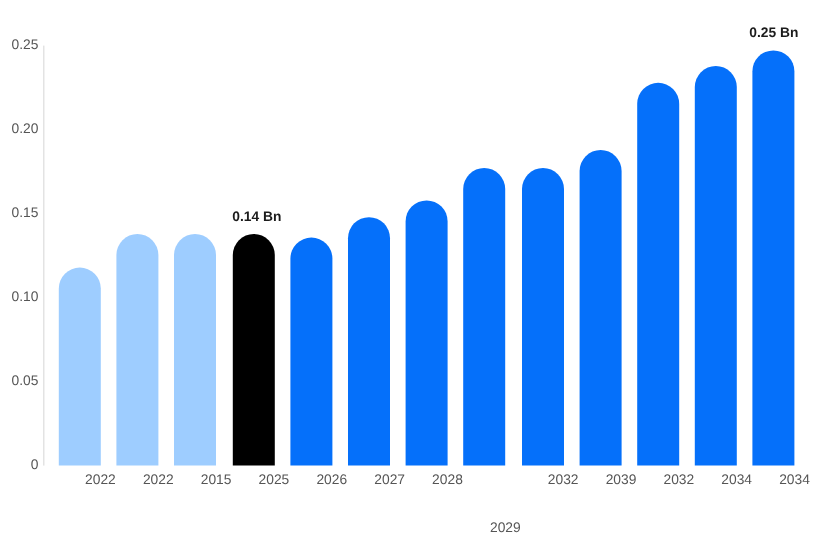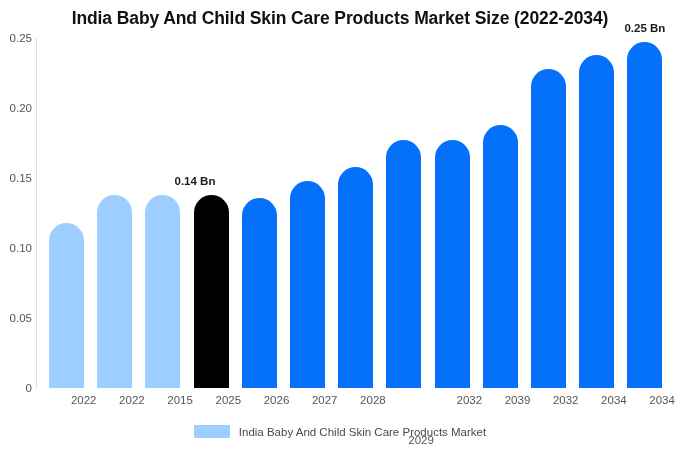--- a/index.html
+++ b/index.html
@@ -129,21 +129,20 @@
     font-size: 11.5px;
     color: #4a4a4a;
     white-space: nowrap;
   }
 </style>
 </head>
 <body>
 
 <div id="chart-root">
 
-  <div id="chart-title">India Baby And Child Skin Care Products Market Size (2022-2034)</div>
 
   <div id="plot-area">
     <div id="y-axis-line"></div>
     <div id="y-ticks">
         <div class="y-tick-label" style="top: 350px;">0</div>
         <div class="y-tick-label" style="top: 280px;">0.05</div>
         <div class="y-tick-label" style="top: 210px;">0.10</div>
         <div class="y-tick-label" style="top: 140px;">0.15</div>
         <div class="y-tick-label" style="top: 70px;">0.20</div>
         <div class="y-tick-label" style="top: 0px;">0.25</div>
@@ -198,25 +197,19 @@
         <div class="x-tick-label" style="left: 241.5px;">2027</div>
         <div class="x-tick-label" style="left: 289.7px;">2028</div>
         <div class="x-tick-label" style="left: 337.9px; margin-top: 40px;">2029</div>
         <div class="x-tick-label" style="left: 386.1px;">2032</div>
         <div class="x-tick-label" style="left: 434.3px;">2039</div>
         <div class="x-tick-label" style="left: 482.5px;">2032</div>
         <div class="x-tick-label" style="left: 530.7px;">2034</div>
         <div class="x-tick-label" style="left: 578.9px;">2034</div>
       </div>
     <div id="data-labels">
-        <div class="bar-data-label" style="left: 99px; top: 136.8px;">0.14 Bn</div>
+        <div class="bar-data-label" style="left: 118px; top: 136.8px;">0.14 Bn</div>
         <div class="bar-data-label" style="left: 548.9px; top: -15.8px;">0.25 Bn</div>
       </div>
   </div>
 
-  <div id="legend">
-      <div class="legend-entry">
-        <span class="legend-swatch" style="background: rgb(158, 205, 255);"></span>
-        <span class="legend-label">India Baby And Child Skin Care Products Market</span>
-      </div>
-    </div>
 
 </div>
 
 </body></html>

